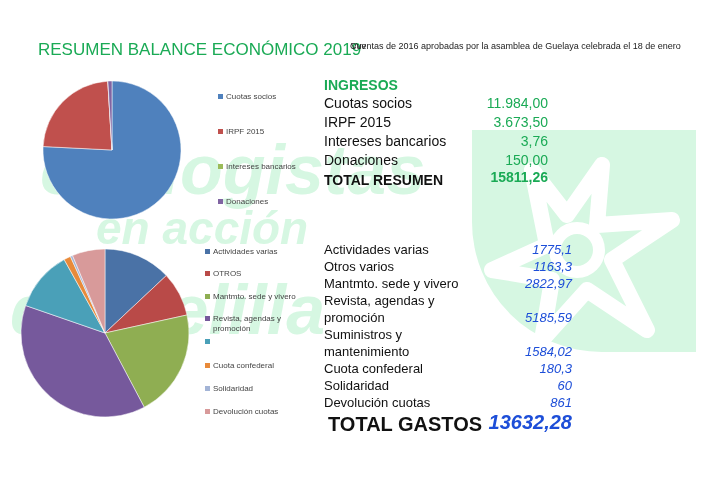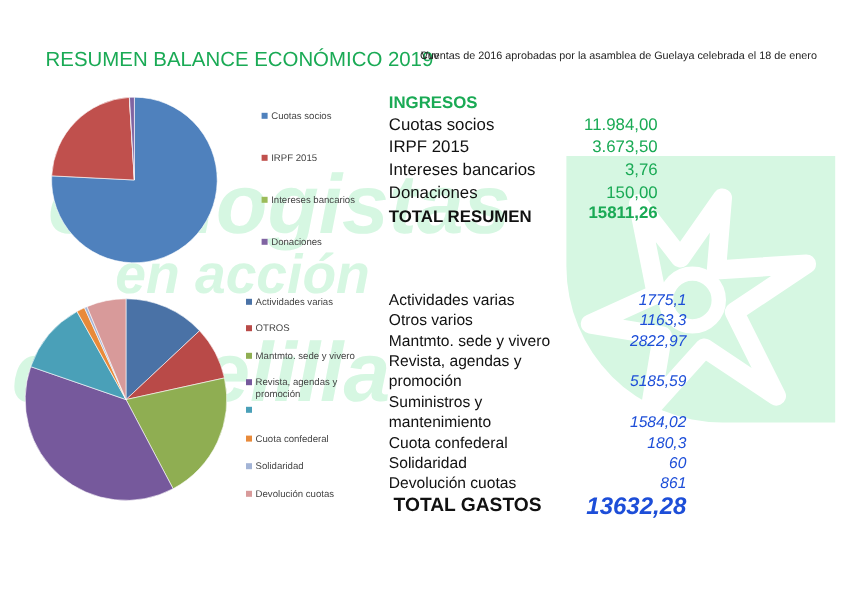--- a/index.html
+++ b/index.html
@@ -171,16 +171,16 @@
   </div>
   <div class="row" style="top:136px; width:248px;">
     <span class="lbl">Solidaridad</span>
     <span class="val">60</span>
   </div>
   <div class="row" style="top:153px; width:248px;">
     <span class="lbl">Devolución cuotas</span>
     <span class="val">861</span>
   </div>
   <div class="row" style="top:171px; width:248px;">
-    <span class="lbl" style="font-weight:bold; left:4px; font-size:16px;">TOTAL GASTOS</span>
+    <span class="lbl" style="font-weight:bold; left:4px; font-size:20px;">TOTAL GASTOS</span>
     <span class="val" style="font-weight:bold; font-size:20px; top:-2px;">13632,28</span>
   </div>
 </div>
 
 </body></html>

